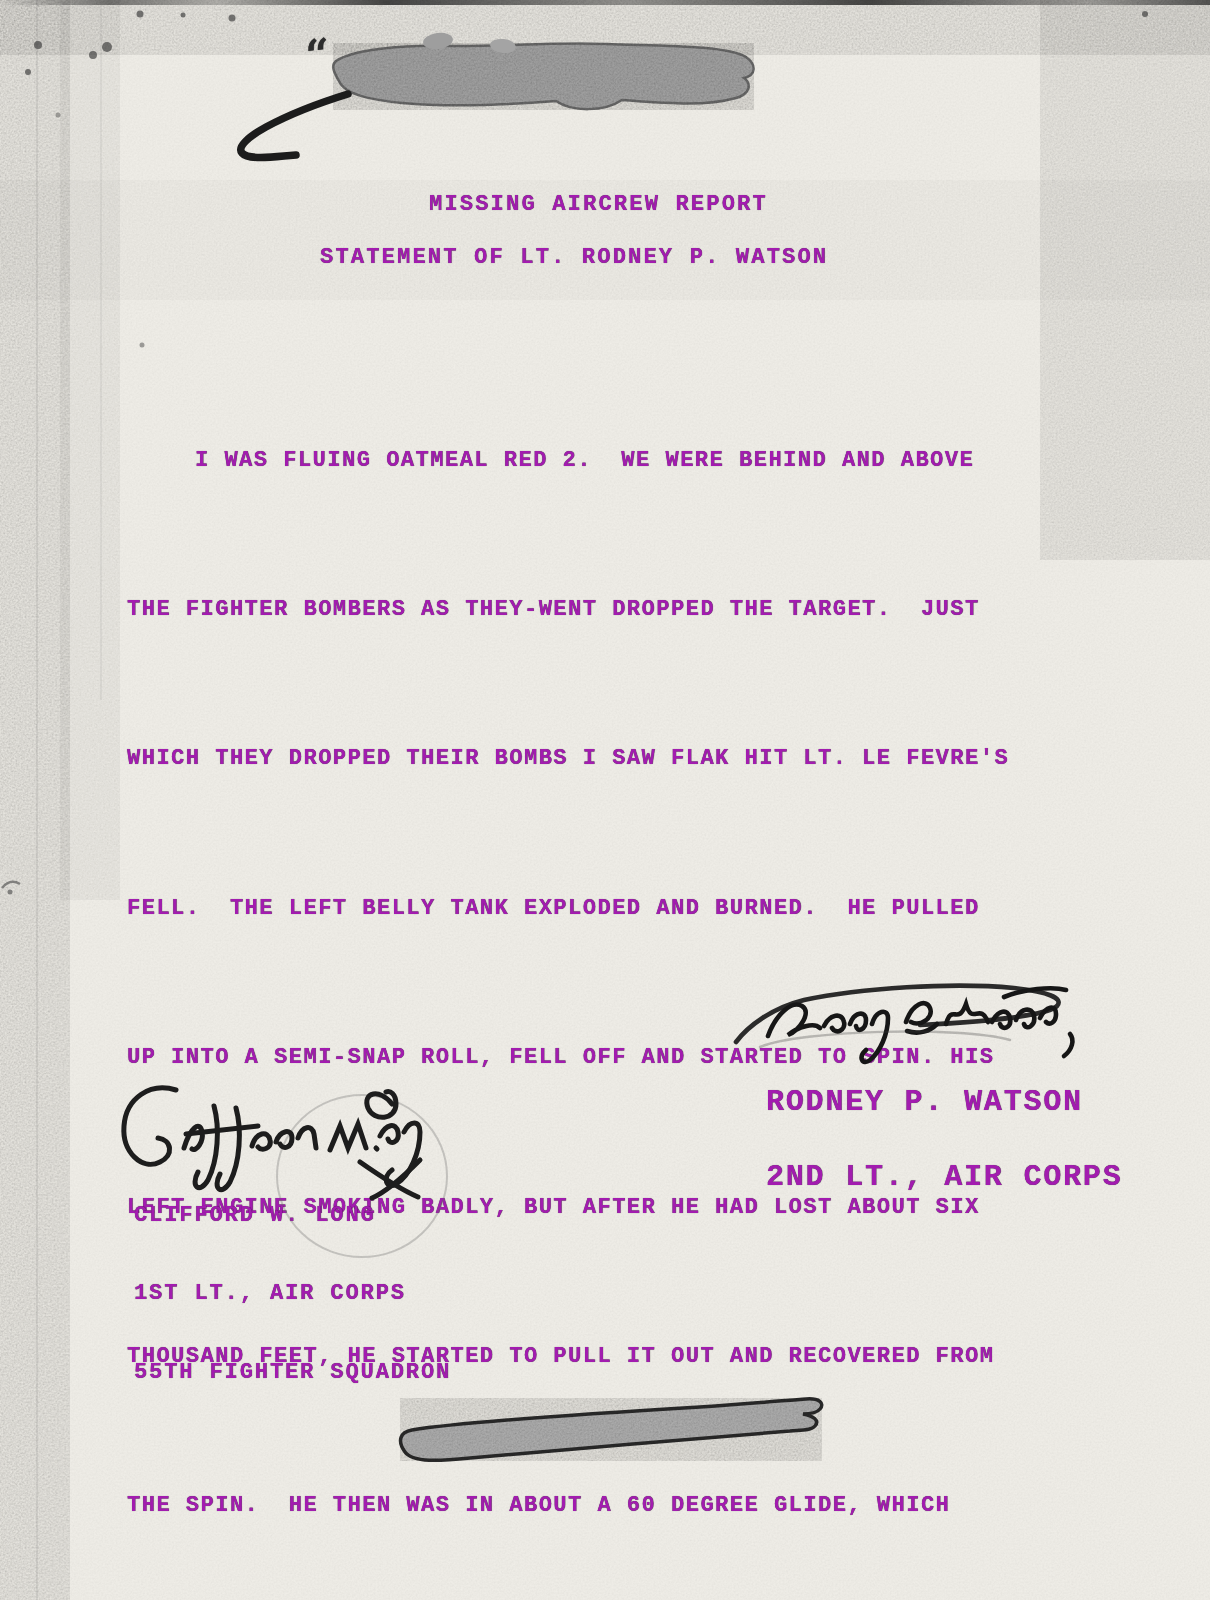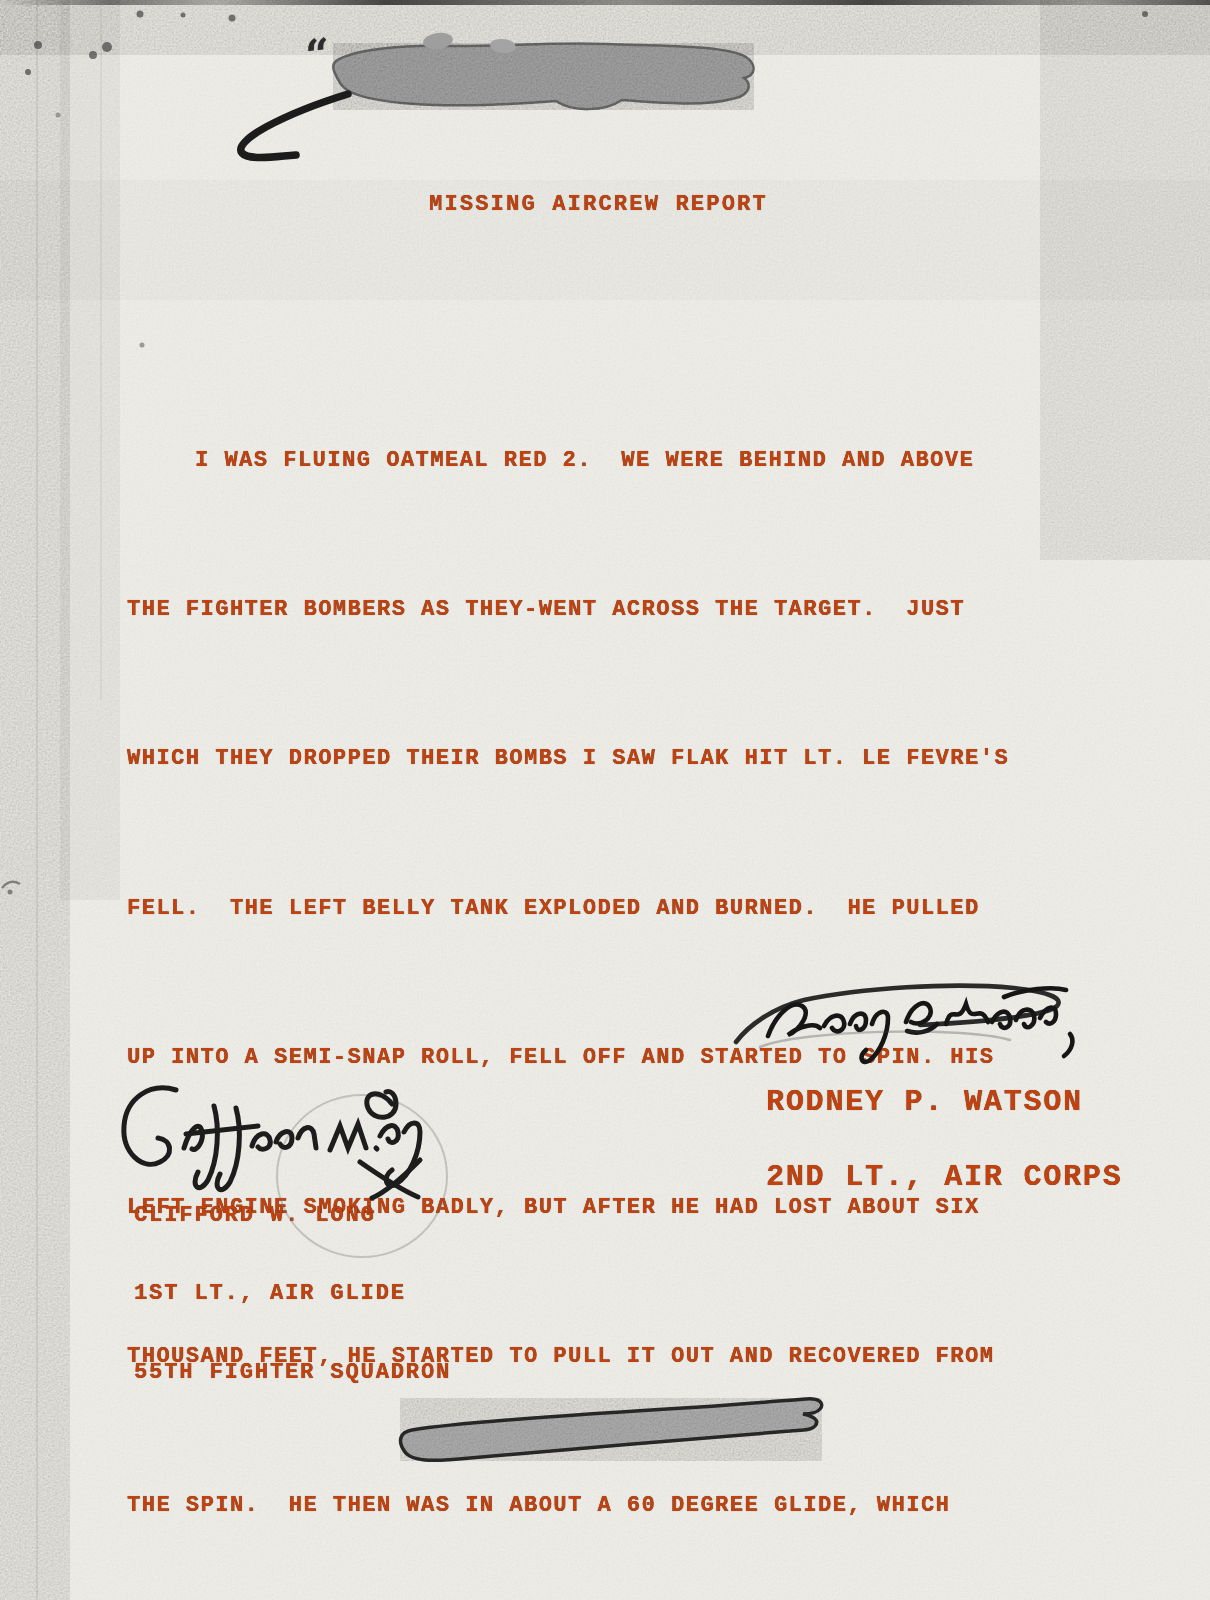--- a/index.html
+++ b/index.html
@@ -9,21 +9,21 @@
     background:#f2f0ea;
     overflow:hidden;
     font-family:"Liberation Mono","DejaVu Sans Mono",monospace;
     color:#1f1f1f;
   }
   
   .tw{
     position:absolute;
     font-weight:bold;
     white-space:pre;
-    color:#c2410c;
+    color:#a21caf;
     text-shadow:0 0 0.7px rgba(25,25,25,.75), 0.4px 0.4px 0 rgba(25,25,25,.35);
   }
   .title-line{font-size:22px;letter-spacing:2.2px;line-height:22px;}
   #title1{left:429px;top:194px;}
   #title2{left:320px;top:247px;}
   #body-text{
     left:127px;top:336px;width:960px;
     font-size:22px;letter-spacing:1.5px;line-height:49.8px;
   }
   #body-text .indent{text-indent:68px;}
@@ -72,44 +72,45 @@
     <rect x="0" y="180" width="1210" height="120" filter="url(#grain)" opacity="0.08" style="mix-blend-mode:multiply"></rect>
   </svg>
 
   <div id="top-edge"></div>
   <div id="fold-a" class="fold-line"></div>
   <div id="fold-b" class="fold-line"></div>
 
   <div id="quote-mark">“</div>
 
   <div id="title1" class="tw title-line">MISSING AIRCREW REPORT</div>
+  <div id="title2" class="tw title-line">STATEMENT OF LT. RODNEY P. WATSON</div>
 
   <div id="body-text" class="tw">
     <div class="indent">I WAS FLUING OATMEAL RED 2.  WE WERE BEHIND AND ABOVE</div>
-    <div>THE FIGHTER BOMBERS AS THEY-WENT ACROSS THE TARGET.  JUST</div>
+    <div>THE FIGHTER BOMBERS AS THEY-WENT DROPPED THE TARGET.  JUST</div>
     <div>WHICH THEY DROPPED THEIR BOMBS I SAW FLAK HIT LT. LE FEVRE'S</div>
     <div>FELL.  THE LEFT BELLY TANK EXPLODED AND BURNED.  HE PULLED</div>
     <div>UP INTO A SEMI-SNAP ROLL, FELL OFF AND STARTED TO SPIN. HIS</div>
     <div>LEFT ENGINE SMOKING BADLY, BUT AFTER HE HAD LOST ABOUT SIX</div>
     <div>THOUSAND FEET, HE STARTED TO PULL IT OUT AND RECOVERED FROM</div>
     <div>THE SPIN.  HE THEN WAS IN ABOUT A 60 DEGREE GLIDE, WHICH</div>
     
     
     
     
   </div>
 
   <div id="sig-right-block" class="tw">
     <div>RODNEY P. WATSON</div>
     <div>2ND LT., AIR CORPS</div>
   </div>
 
   <div id="sig-left-block" class="tw">
     <div>CLIFFORD W. LONG</div>
-    <div>1ST LT., AIR GLIDE</div>
+    <div>1ST LT., AIR CORPS</div>
     <div>55TH FIGHTER SQUADRON</div>
   </div>
 
   <svg class="layer" width="1210" height="1600" viewBox="0 0 1210 1600">
 
     <g>
       <path d="M336,61 C352,50 398,45 448,46 C500,47 548,42 606,44 C664,46 726,45 746,57
                C757,65 756,75 744,78 C752,84 750,94 736,98 C704,107 664,103 622,100
                C604,112 572,112 556,101 C506,105 446,107 402,103 C372,100 345,95 339,81
                C333,71 331,65 336,61 Z" fill="#ababab" stroke="#6e6e6e" stroke-width="2.5"></path>

